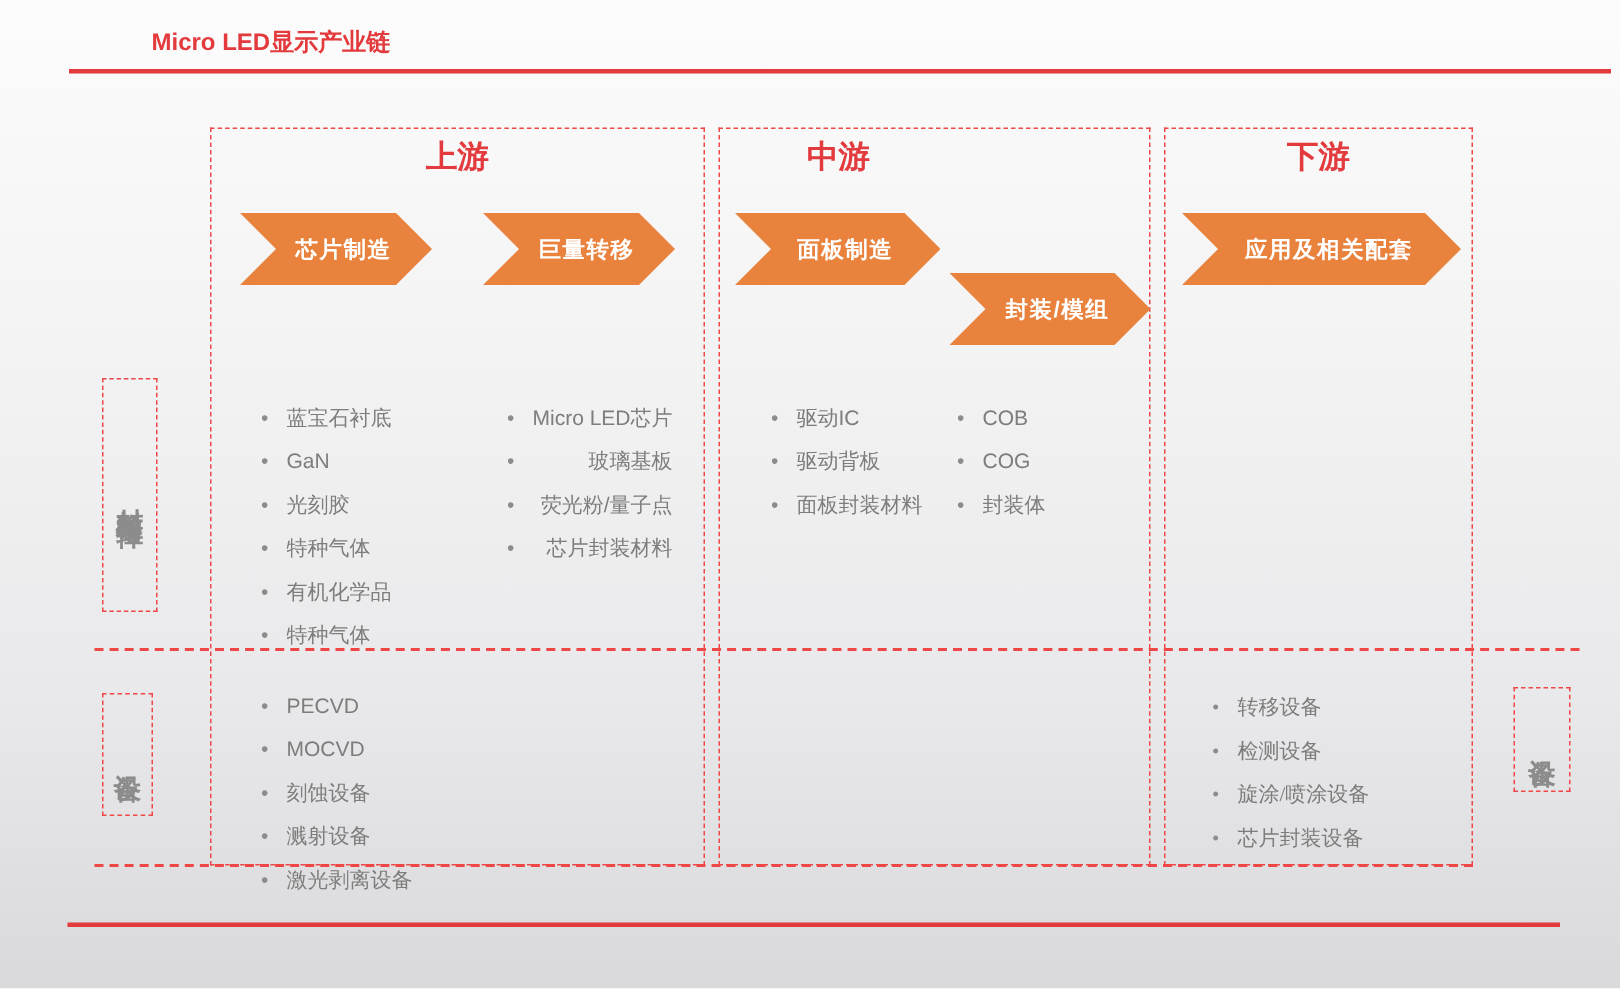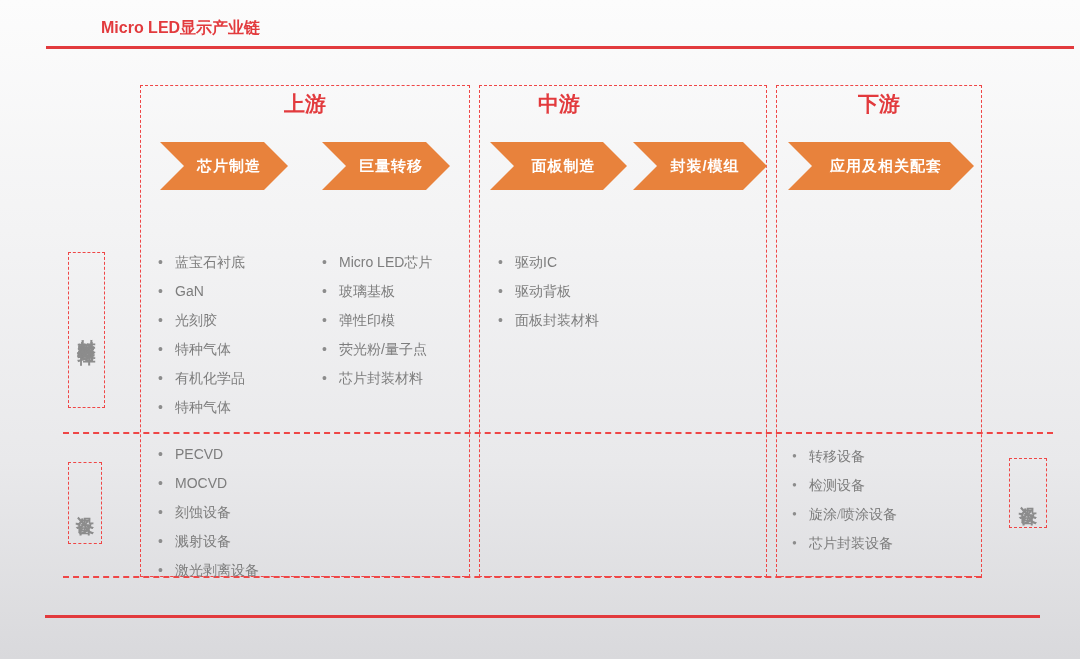--- a/index.html
+++ b/index.html
@@ -38,51 +38,51 @@
     position:absolute;top:142px;height:48px;
     background:#e8823c;
     display:flex;align-items:center;justify-content:center;
     color:#fff;font-size:15px;font-weight:bold;letter-spacing:1px;
     clip-path:polygon(0% 0%, calc(100% - 24px) 0%, 100% 50%, calc(100% - 24px) 100%, 0% 100%, 24px 50%);
     padding-left:10px;box-sizing:border-box;
   }
   .chev-1{left:160px;width:128px;}
   .chev-2{left:322px;width:128px;}
   .chev-3{left:490px;width:137px;}
-  .chev-4{left:633px;width:134px;}
+  .chev-4{left:633px;width:134px;margin-top:40px;}
   .chev-5{left:788px;width:186px;}
   .v-label{
     position:absolute;
     border:1px dashed #ef4646;
     box-sizing:border-box;
     display:flex;align-items:center;justify-content:center;
     color:#8c8c8c;font-weight:bold;font-size:18px;
     writing-mode:vertical-rl;text-orientation:upright;
     letter-spacing:2px;
   }
   .vl-materials{left:68px;top:252px;width:37px;height:156px;}
   .vl-equip-left{left:68px;top:462px;width:34px;height:82px;}
   .vl-equip-right{left:1009px;top:458px;width:38px;height:70px;}
   .h-dash{
     position:absolute;height:0;border-top:2px dashed #ef4646;
   }
   .dash-1{left:63px;top:432px;width:990px;}
   .dash-2{left:63px;top:576px;width:919px;}
   ul.blist{
-    position:absolute;margin:0;padding:0;list-style:none;
+    position:absolute;margin:16px;padding:0;list-style:none;
     font-size:14px;color:#7d7d7d;
   }
   ul.blist li{
     line-height:29px;white-space:nowrap;position:relative;padding-left:17px;
   }
   ul.blist li::before{
     content:"\2022";position:absolute;left:0;top:0;color:#8c8c8c;
   }
   .lst-u1{left:158px;top:248px;}
-  .lst-u2{left:322px;top:248px;}
+  .lst-u2{left:322px;top:248px;text-align:right;}
   .lst-m1{left:498px;top:248px;}
   .lst-m2{left:622px;top:248px;}
   .lst-d1{left:792px;top:248px;}
   .lst-e1{left:158px;top:440px;}
   .lst-e3{left:792px;top:442px;font-family:Liberation Serif, serif;}
   .bottom-rule{
     position:absolute;left:45px;top:615px;width:995px;height:3px;
     background:#e23a3d;
   }
 </style>
@@ -119,28 +119,32 @@
       <li>蓝宝石衬底</li>
       <li>GaN</li>
       <li>光刻胶</li>
       <li>特种气体</li>
       <li>有机化学品</li>
       <li>特种气体</li>
     </ul>
   <ul class="blist lst-u2">
       <li>Micro LED芯片</li>
       <li>玻璃基板</li>
-      <li>弹性印模</li>
       <li>荧光粉/量子点</li>
       <li>芯片封装材料</li>
     </ul>
   <ul class="blist lst-m1">
       <li>驱动IC</li>
       <li>驱动背板</li>
       <li>面板封装材料</li>
+    </ul>
+  <ul class="blist lst-m2">
+      <li>COB</li>
+      <li>COG</li>
+      <li>封装体</li>
     </ul>
   <ul class="blist lst-e1">
       <li>PECVD</li>
       <li>MOCVD</li>
       <li>刻蚀设备</li>
       <li>溅射设备</li>
       <li>激光剥离设备</li>
     </ul>
   <ul class="blist lst-e3">
       <li>转移设备</li>

